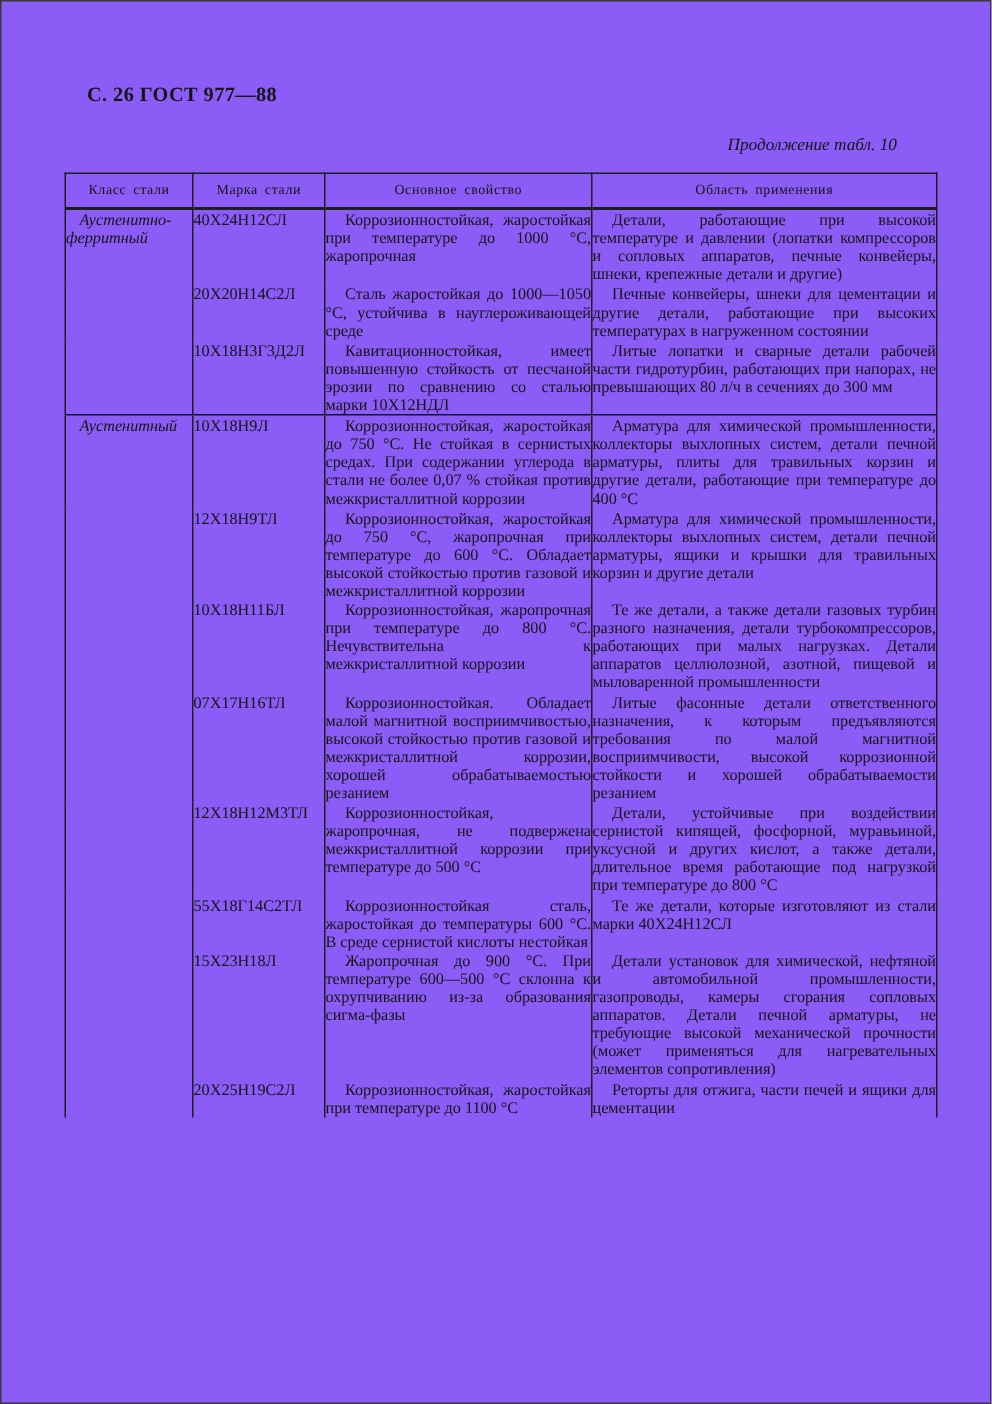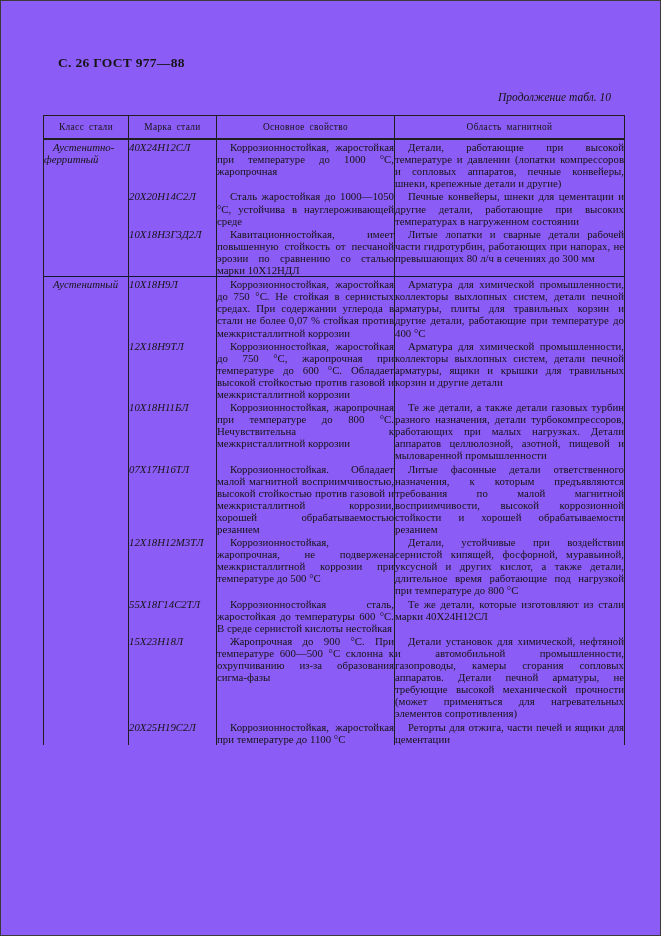--- a/index.html
+++ b/index.html
@@ -11,21 +11,21 @@
     font-family:"Liberation Serif", serif;
     color:#151515;
     overflow:hidden;
   }
   .page-header {
     position:absolute; left:57px; top:54px;
     font-weight:bold; font-size:13.5px; letter-spacing:0.3px;
     white-space:nowrap;
   }
   .table-caption {
-    position:absolute; right:49px; top:90px;
+    position:absolute; right:62px; top:90px;
     font-style:italic; font-size:11.5px;
     white-space:nowrap;
   }
   table.gost {
     position:absolute; left:42px; top:114px;
     width:581px;
     border-collapse:collapse;
     table-layout:fixed;
     font-size:10.8px;
     line-height:12.1px;
@@ -50,21 +50,21 @@
     vertical-align:top;
     padding:1px 0 0 0;
   }
   tr.section-start td { border-top:1px solid #0f172a; }
   td.class-cell {
     vertical-align:middle;
     padding:2px 3px 2px 9px;
     text-indent:9px;
     font-style:italic;
   }
-  td.grade-cell { padding:2px 2px 0 7px; white-space:nowrap;font-style:italic; }
+  td.grade-cell { padding:2px 2px 0 7px; white-space:nowrap; }
   td.prop-cell  { padding:1px 7px 0 8px; text-align:justify; text-indent:13px;margin-left:20px; }
   td.app-cell   { padding:1px 8px 0 9px; text-align:justify; text-indent:13px; }
 </style>
 </head>
 <body>
 
 <div class="page">
 
   <div class="page-header">С. 26 ГОСТ 977—88</div>
 
@@ -75,21 +75,21 @@
       <col class="c-class">
         <col class="c-grade">
         <col class="c-prop">
         <col class="c-app">
     </colgroup>
     <thead>
       <tr>
         <th>Класс стали</th>
         <th>Марка стали</th>
         <th>Основное свойство</th>
-        <th>Область магнитной</th>
+        <th>Область применения</th>
       </tr>
     </thead>
     <tbody id="table-body">
         <tr>
     <td class="class-cell" rowspan="3">Аустенитно-ферритный</td>
           <td class="grade-cell">40Х24Н12СЛ</td>
     <td class="prop-cell">Коррозионностойкая, жаростойкая при температуре до 1000 °С, жаропрочная</td>
     <td class="app-cell">Детали, работающие при высокой температуре и давлении (лопатки компрессоров и сопловых аппаратов, печные конвейеры, шнеки, крепежные детали и другие)</td>
   </tr>
         <tr>

